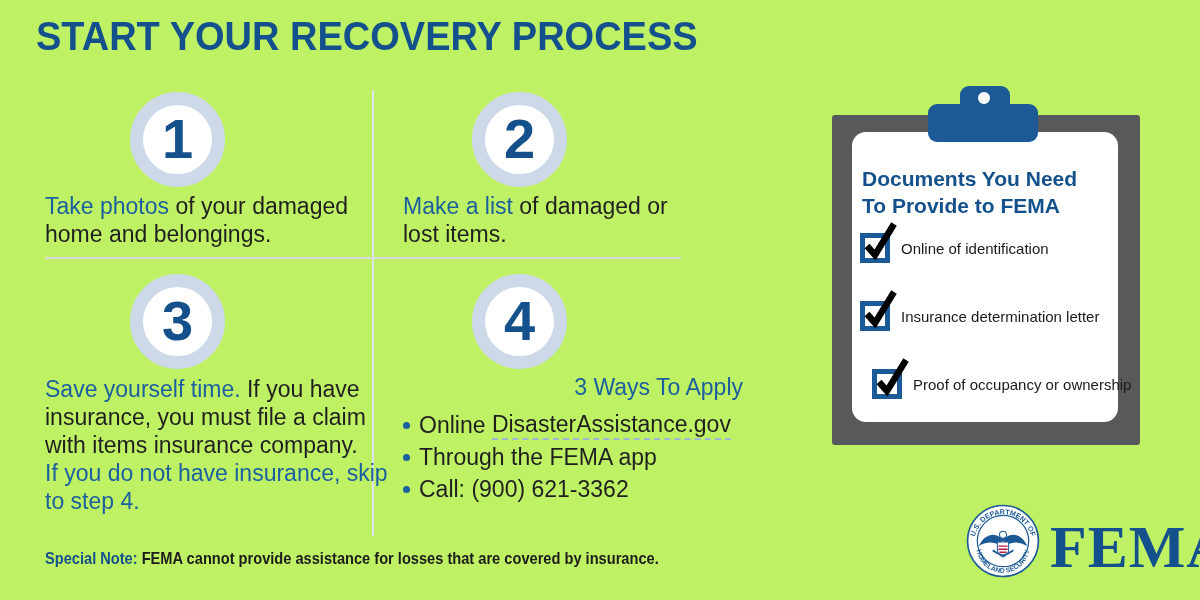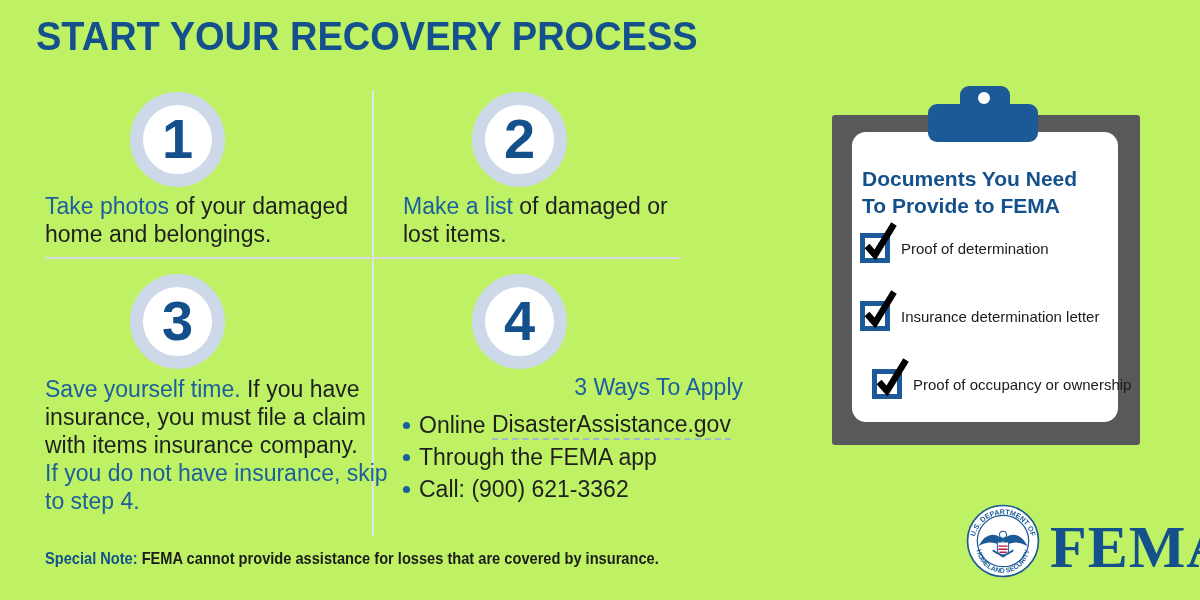--- a/index.html
+++ b/index.html
@@ -141,21 +141,21 @@
     <span>Documents You Need</span>
     <span>To Provide to FEMA</span>
   </div>
 
   <div class="cb-item i1">
     <span class="check">
       <svg viewBox="0 0 36 42">
           <path d="M5 25 L13 34 L32 3" fill="none" stroke="#000000" stroke-width="6.5"></path>
         </svg>
     </span>
-    <span class="cb-label">Proof of determination</span>
+    <span class="cb-label">Online of identification</span>
   </div>
   <div class="cb-item i2">
     <span class="check">
       <svg viewBox="0 0 36 42">
           <path d="M5 25 L13 34 L32 3" fill="none" stroke="#000000" stroke-width="6.5"></path>
         </svg>
     </span>
     <span class="cb-label">Insurance determination letter</span>
   </div>
   <div class="cb-item i3">

